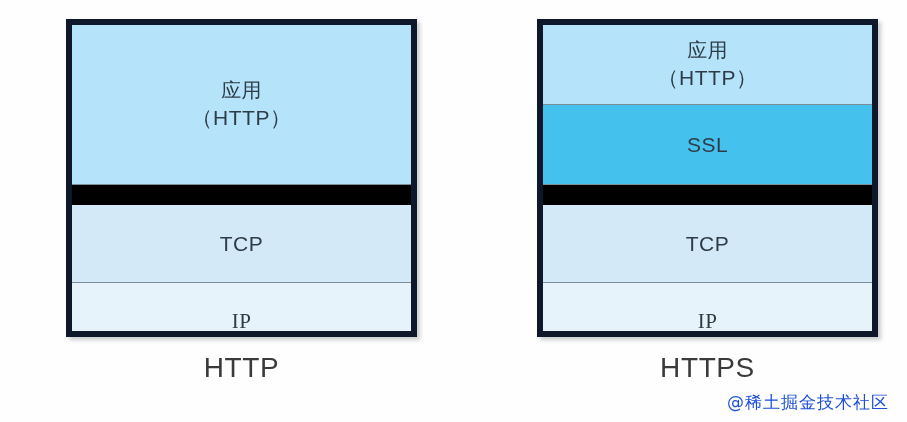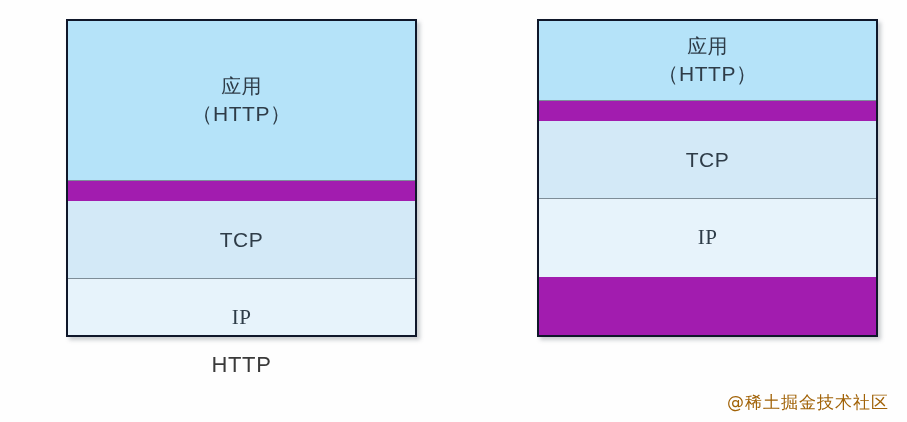--- a/index.html
+++ b/index.html
@@ -19,23 +19,23 @@
     position: relative;
     width: 907px;
     height: 422px;
     background: #fefefe;
   }
 
   
   .stack {
     position: absolute;
     box-sizing: border-box;
-    border: 2px solid #0f172a;
+    border: 6px solid #0f172a;
     box-shadow: 3px 3px 4px rgba(80,90,100,0.30);
-    background: #a21caf;
+    background: #000000;
     overflow: hidden;
   }
   #stack-http {
     left: 66px;
     top: 19px;
     width: 351px;
     height: 318px;
   }
   #stack-https {
     left: 537px;
@@ -100,21 +100,21 @@
   }
   .layer-line.sub {
     font-size: 21px;
     letter-spacing: 0.5px;
   }
 
   
   .caption {
     position: absolute;
     text-align: center;
-    font-size: 22px;
+    font-size: 28px;
     color: #3a3a3a;
     letter-spacing: 0.6px;
   }
   #caption-http {
     left: 66px;
     top: 352px;
     width: 351px;
   }
   #caption-https {
     left: 537px;
@@ -122,21 +122,21 @@
     width: 341px;
   }
 
   
   #watermark {
     position: absolute;
     right: 18px;
     bottom: 8px;
     font-family: "DejaVu Sans", "Liberation Sans", sans-serif;
     font-size: 17px;
-    color: #a16207;
+    color: #1d4ed8;
     letter-spacing: 1px;
     user-select: none;
   }
 </style>
 </head>
 <body>
 
 <div id="canvas">
 
   <div class="stack" id="stack-http">
@@ -158,27 +158,31 @@
 
   <div class="caption" id="caption-http">HTTP</div>
 
   <div class="stack" id="stack-https">
 
     <div class="layer layer-app">
       <span class="layer-line cn">应用</span>
       <span class="layer-line sub">（HTTP）</span>
     </div>
 
+    <div class="layer layer-ssl">
+      <span class="layer-line sub">SSL</span>
+    </div>
 
     <div class="layer layer-tcp">
       <span class="layer-line sub">TCP</span>
     </div>
 
     <div class="layer layer-ip">
       <span class="layer-line sub">IP</span>
     </div>
 
   </div>
 
+  <div class="caption" id="caption-https">HTTPS</div>
 
   <div id="watermark">@稀土掘金技术社区</div>
 
 </div>
 
 </body></html>

